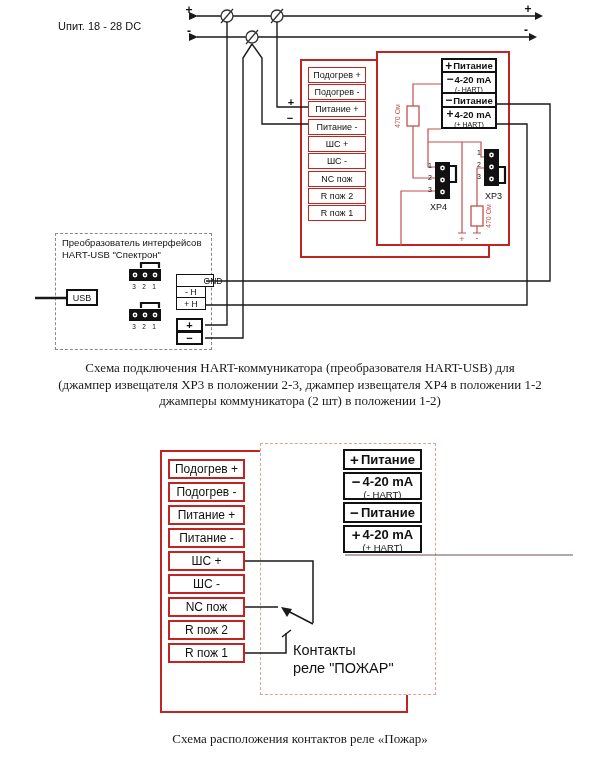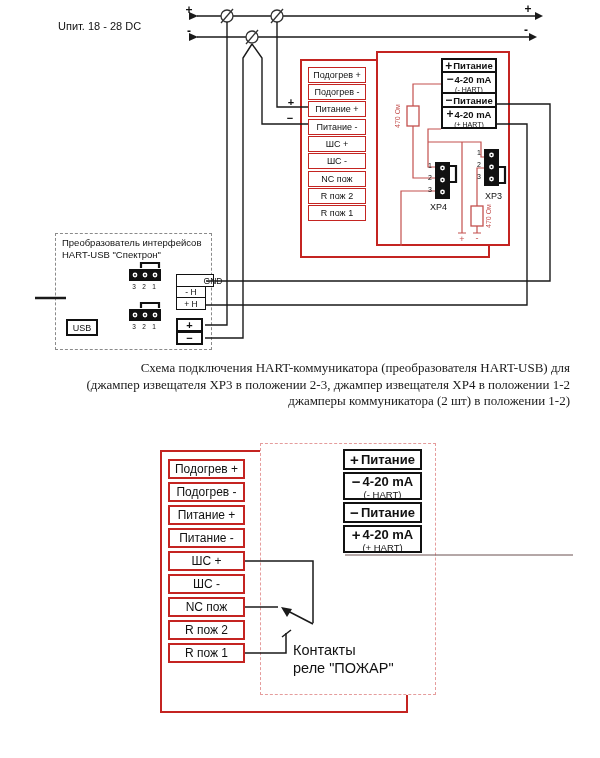--- a/index.html
+++ b/index.html
@@ -34,21 +34,21 @@
   .cpwr{position:absolute;left:176px;width:27px;border:2px solid #111;background:#fff;box-sizing:border-box;
         display:flex;align-items:center;justify-content:center;font-size:11px;font-weight:bold;}
   .pin-num{position:absolute;font-size:7px;line-height:8px;width:8px;text-align:center;}
   .cpin-num{position:absolute;font-size:6.5px;line-height:7px;width:8px;text-align:center;}
   .xp-label{position:absolute;font-size:9px;width:30px;}
   .res-label{position:absolute;width:30px;height:10px;font-size:7px;color:#c4504e;
              transform:rotate(-90deg);text-align:center;line-height:10px;}
   .tp-label{position:absolute;font-size:9px;color:#c4504e;width:10px;text-align:center;line-height:9px;}
   .buslab{position:absolute;font-size:12px;font-weight:bold;width:12px;text-align:center;line-height:12px;}
   .wirelab{position:absolute;font-size:11px;font-weight:bold;width:12px;text-align:center;line-height:11px;}
-  .caption{position:absolute;left:30px;width:540px;text-align:right;
+  .caption{position:absolute;left:30px;width:540px;text-align:center;
            font-family:"Liberation Serif",serif;font-size:13px;line-height:16.5px;color:#1a1a1a;}
   .relay-lab{position:absolute;left:293px;font-size:14.5px;line-height:18px;white-space:nowrap;}
   #wires{position:absolute;left:0;top:0;z-index:30;pointer-events:none;}
   .z10{z-index:10;} .z20{z-index:20;} .z40{z-index:40;}
 </style>
 </head>
 <body>
 
 <div id="canvas">
 
@@ -116,21 +116,21 @@
   <div class="xp-label z40" style="left:485px;top:191px;">XP3</div>
 
   <div class="tp-label z40" style="left:457px;top:235px;">+</div>
   <div class="tp-label z40" style="left:472px;top:234px;">-</div>
 
   <div class="graydash z10" style="left:55px;top:233px;width:157px;height:117px;"></div>
   <div class="abs z20" style="left:62px;top:237px;width:148px;font-size:9.5px;line-height:12px;">
     <div>Преобразователь интерфейсов</div>
     <div>HART-USB "Спектрон"</div>
   </div>
-  <div class="abs z20" style="left:66px;top:289px;width:32px;height:17px;border:2px solid #111;background:#fff;box-sizing:border-box;display:flex;align-items:center;justify-content:center;font-size:9px;margin-top:30px;">USB</div>
+  <div class="abs z20" style="left:66px;top:289px;width:32px;height:17px;border:2px solid #111;background:#fff;box-sizing:border-box;display:flex;align-items:center;justify-content:center;font-size:9px;">USB</div>
 
   <div class="cpin-num z40" style="left:130px;top:283px;">3</div>
   <div class="cpin-num z40" style="left:140px;top:283px;">2</div>
   <div class="cpin-num z40" style="left:150px;top:283px;">1</div>
   <div class="cpin-num z40" style="left:130px;top:323px;">3</div>
   <div class="cpin-num z40" style="left:140px;top:323px;">2</div>
   <div class="cpin-num z40" style="left:150px;top:323px;">1</div>
 
   <div class="cterm z20" style="top:274px;height:13px;padding-left:36px;">GND</div>
   <div class="cterm z20" style="top:286px;height:12px;">- H</div>
@@ -182,20 +182,21 @@
           <span class="sign">+</span>
           <span class="bmain">4-20 mA</span>
         </div>
       <div class="bsub">(+ HART)</div>
     </div>
   </div>
 
   <div class="relay-lab z40" style="top:641px;">Контакты</div>
   <div class="relay-lab z40" style="top:659px;">реле "ПОЖАР"</div>
 
+  <div class="caption" style="top:731px;">Схема расположения контактов реле «Пожар»</div>
 
   <svg id="wires" width="600" height="758" viewBox="0 0 600 758">
 
     <g stroke="#1a1a1a" stroke-width="1.6" fill="none">
       <path d="M197,16 H535"></path>
       <path d="M197,37 H529"></path>
     </g>
     <g fill="#1a1a1a" stroke="none">
       <polygon points="189,12 198,16 189,20"></polygon>
       <polygon points="535,12 543,16 535,20"></polygon>

